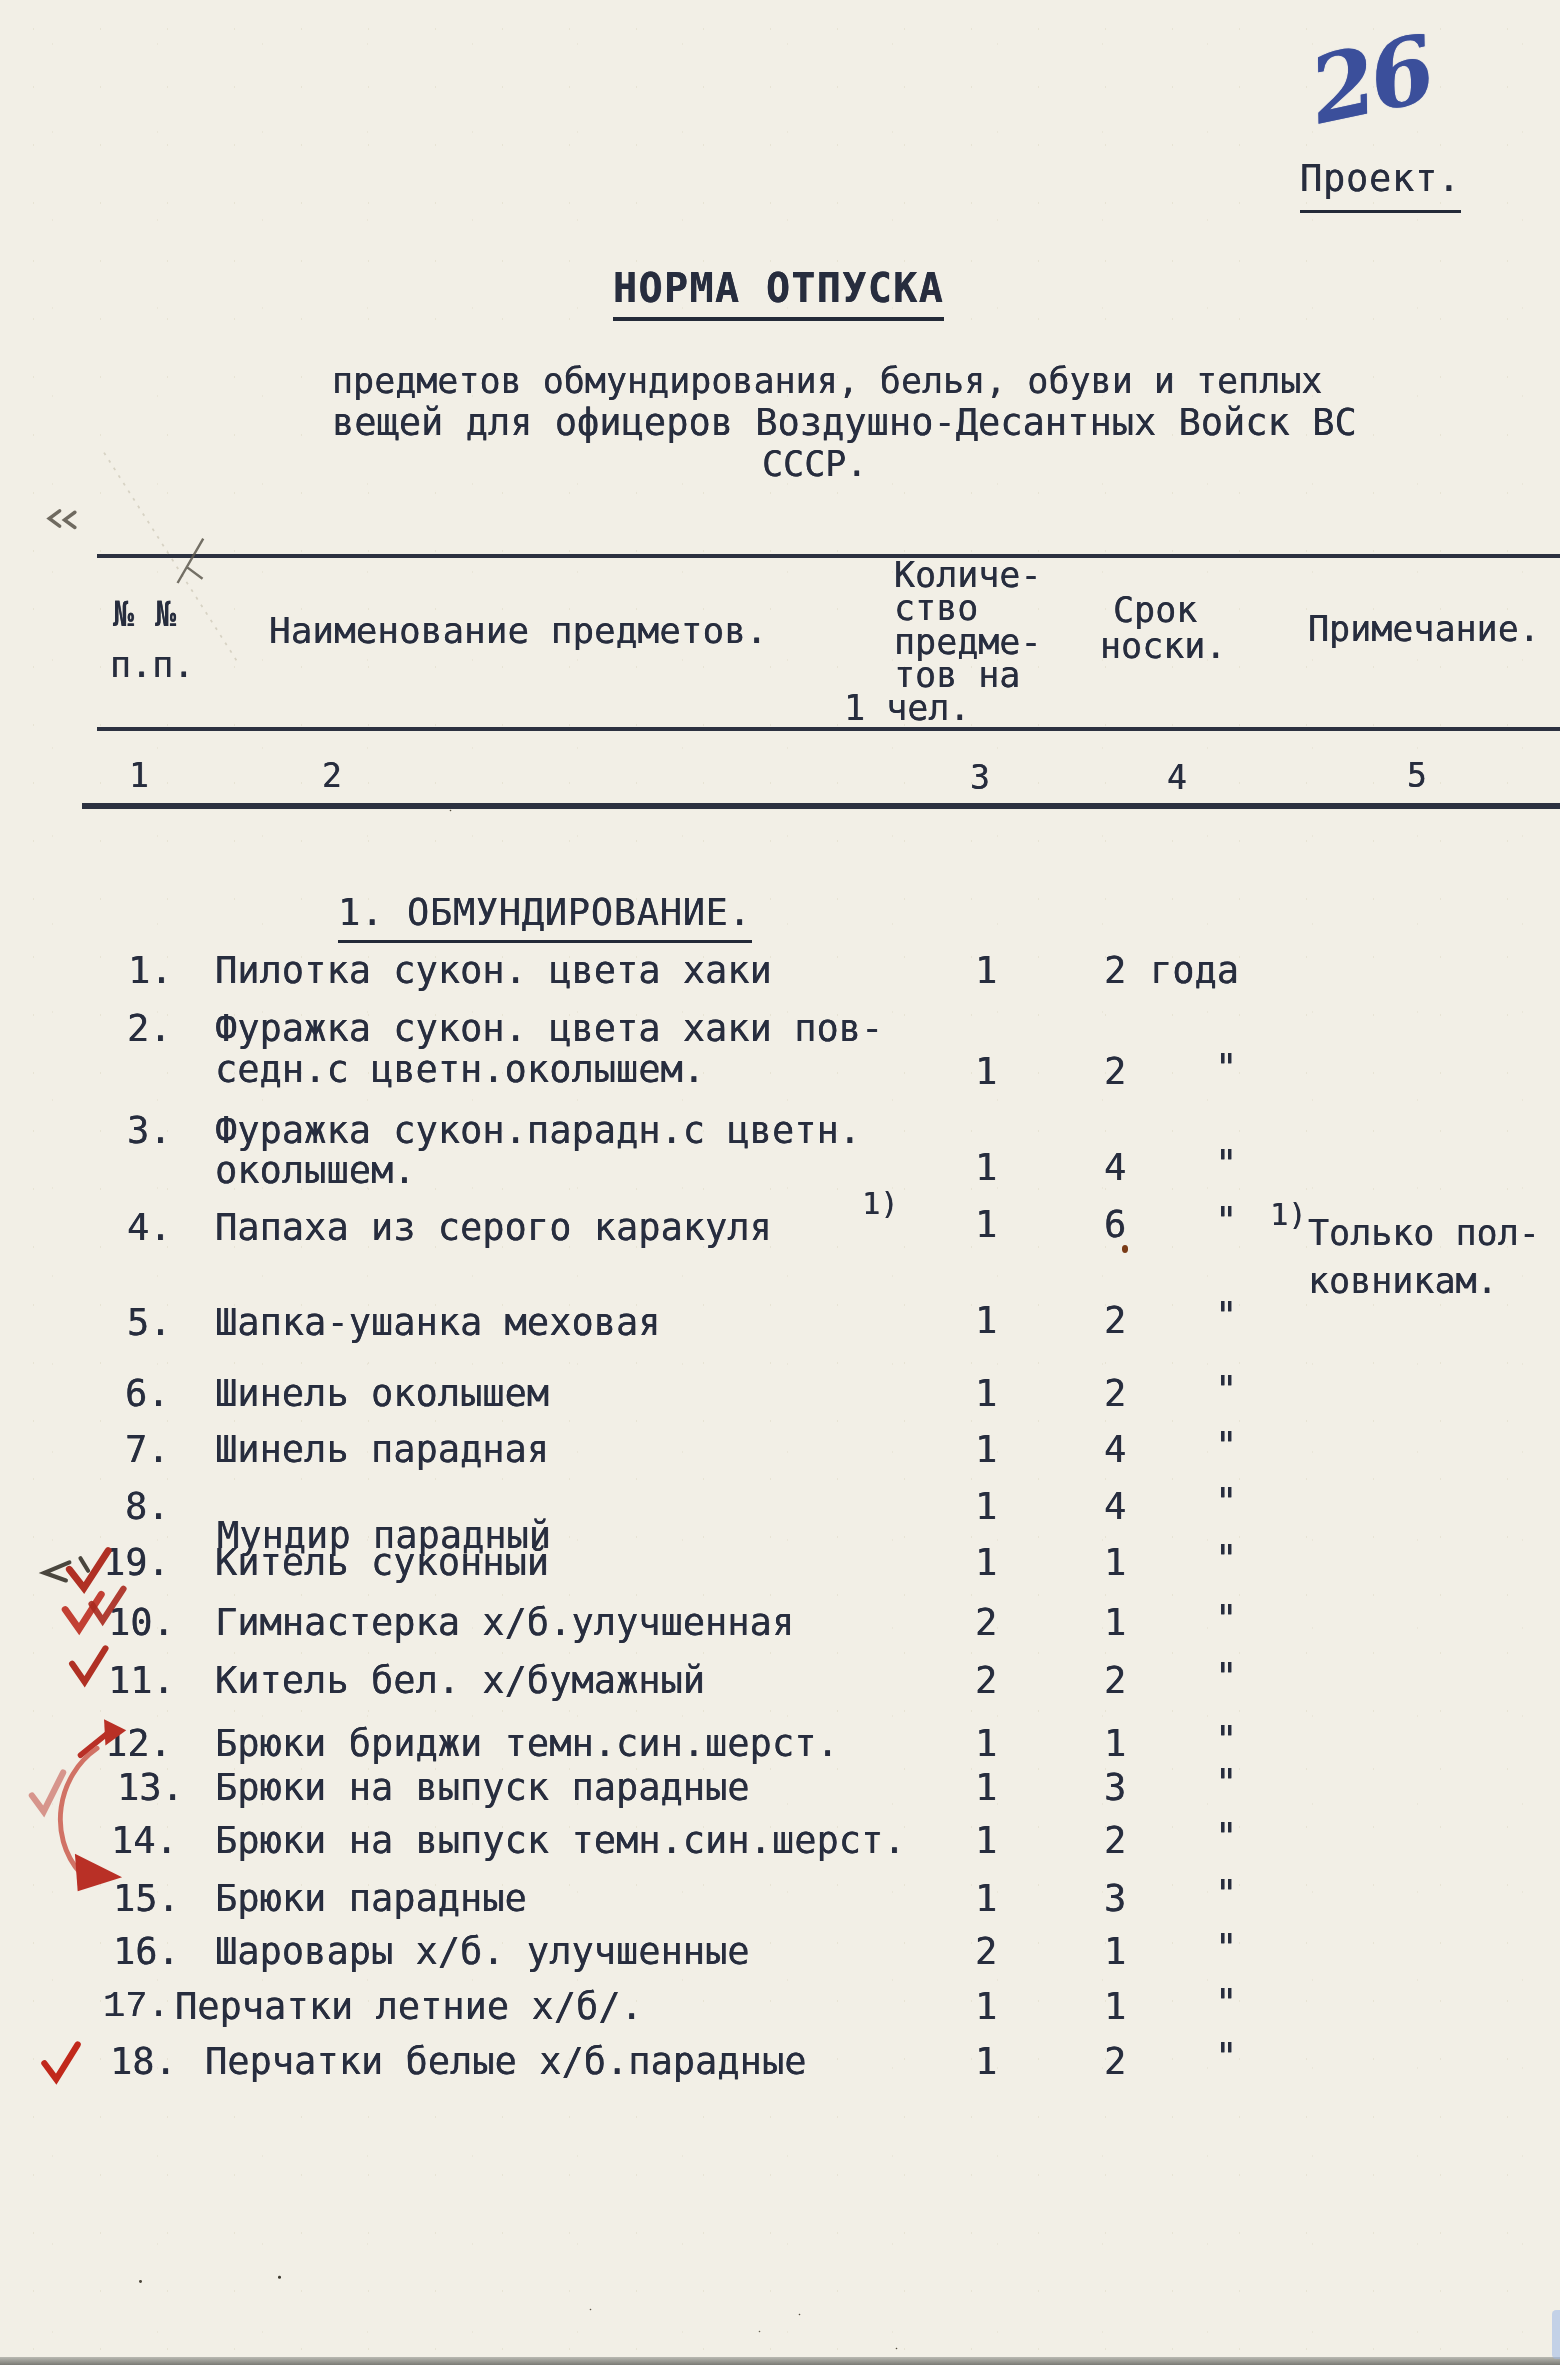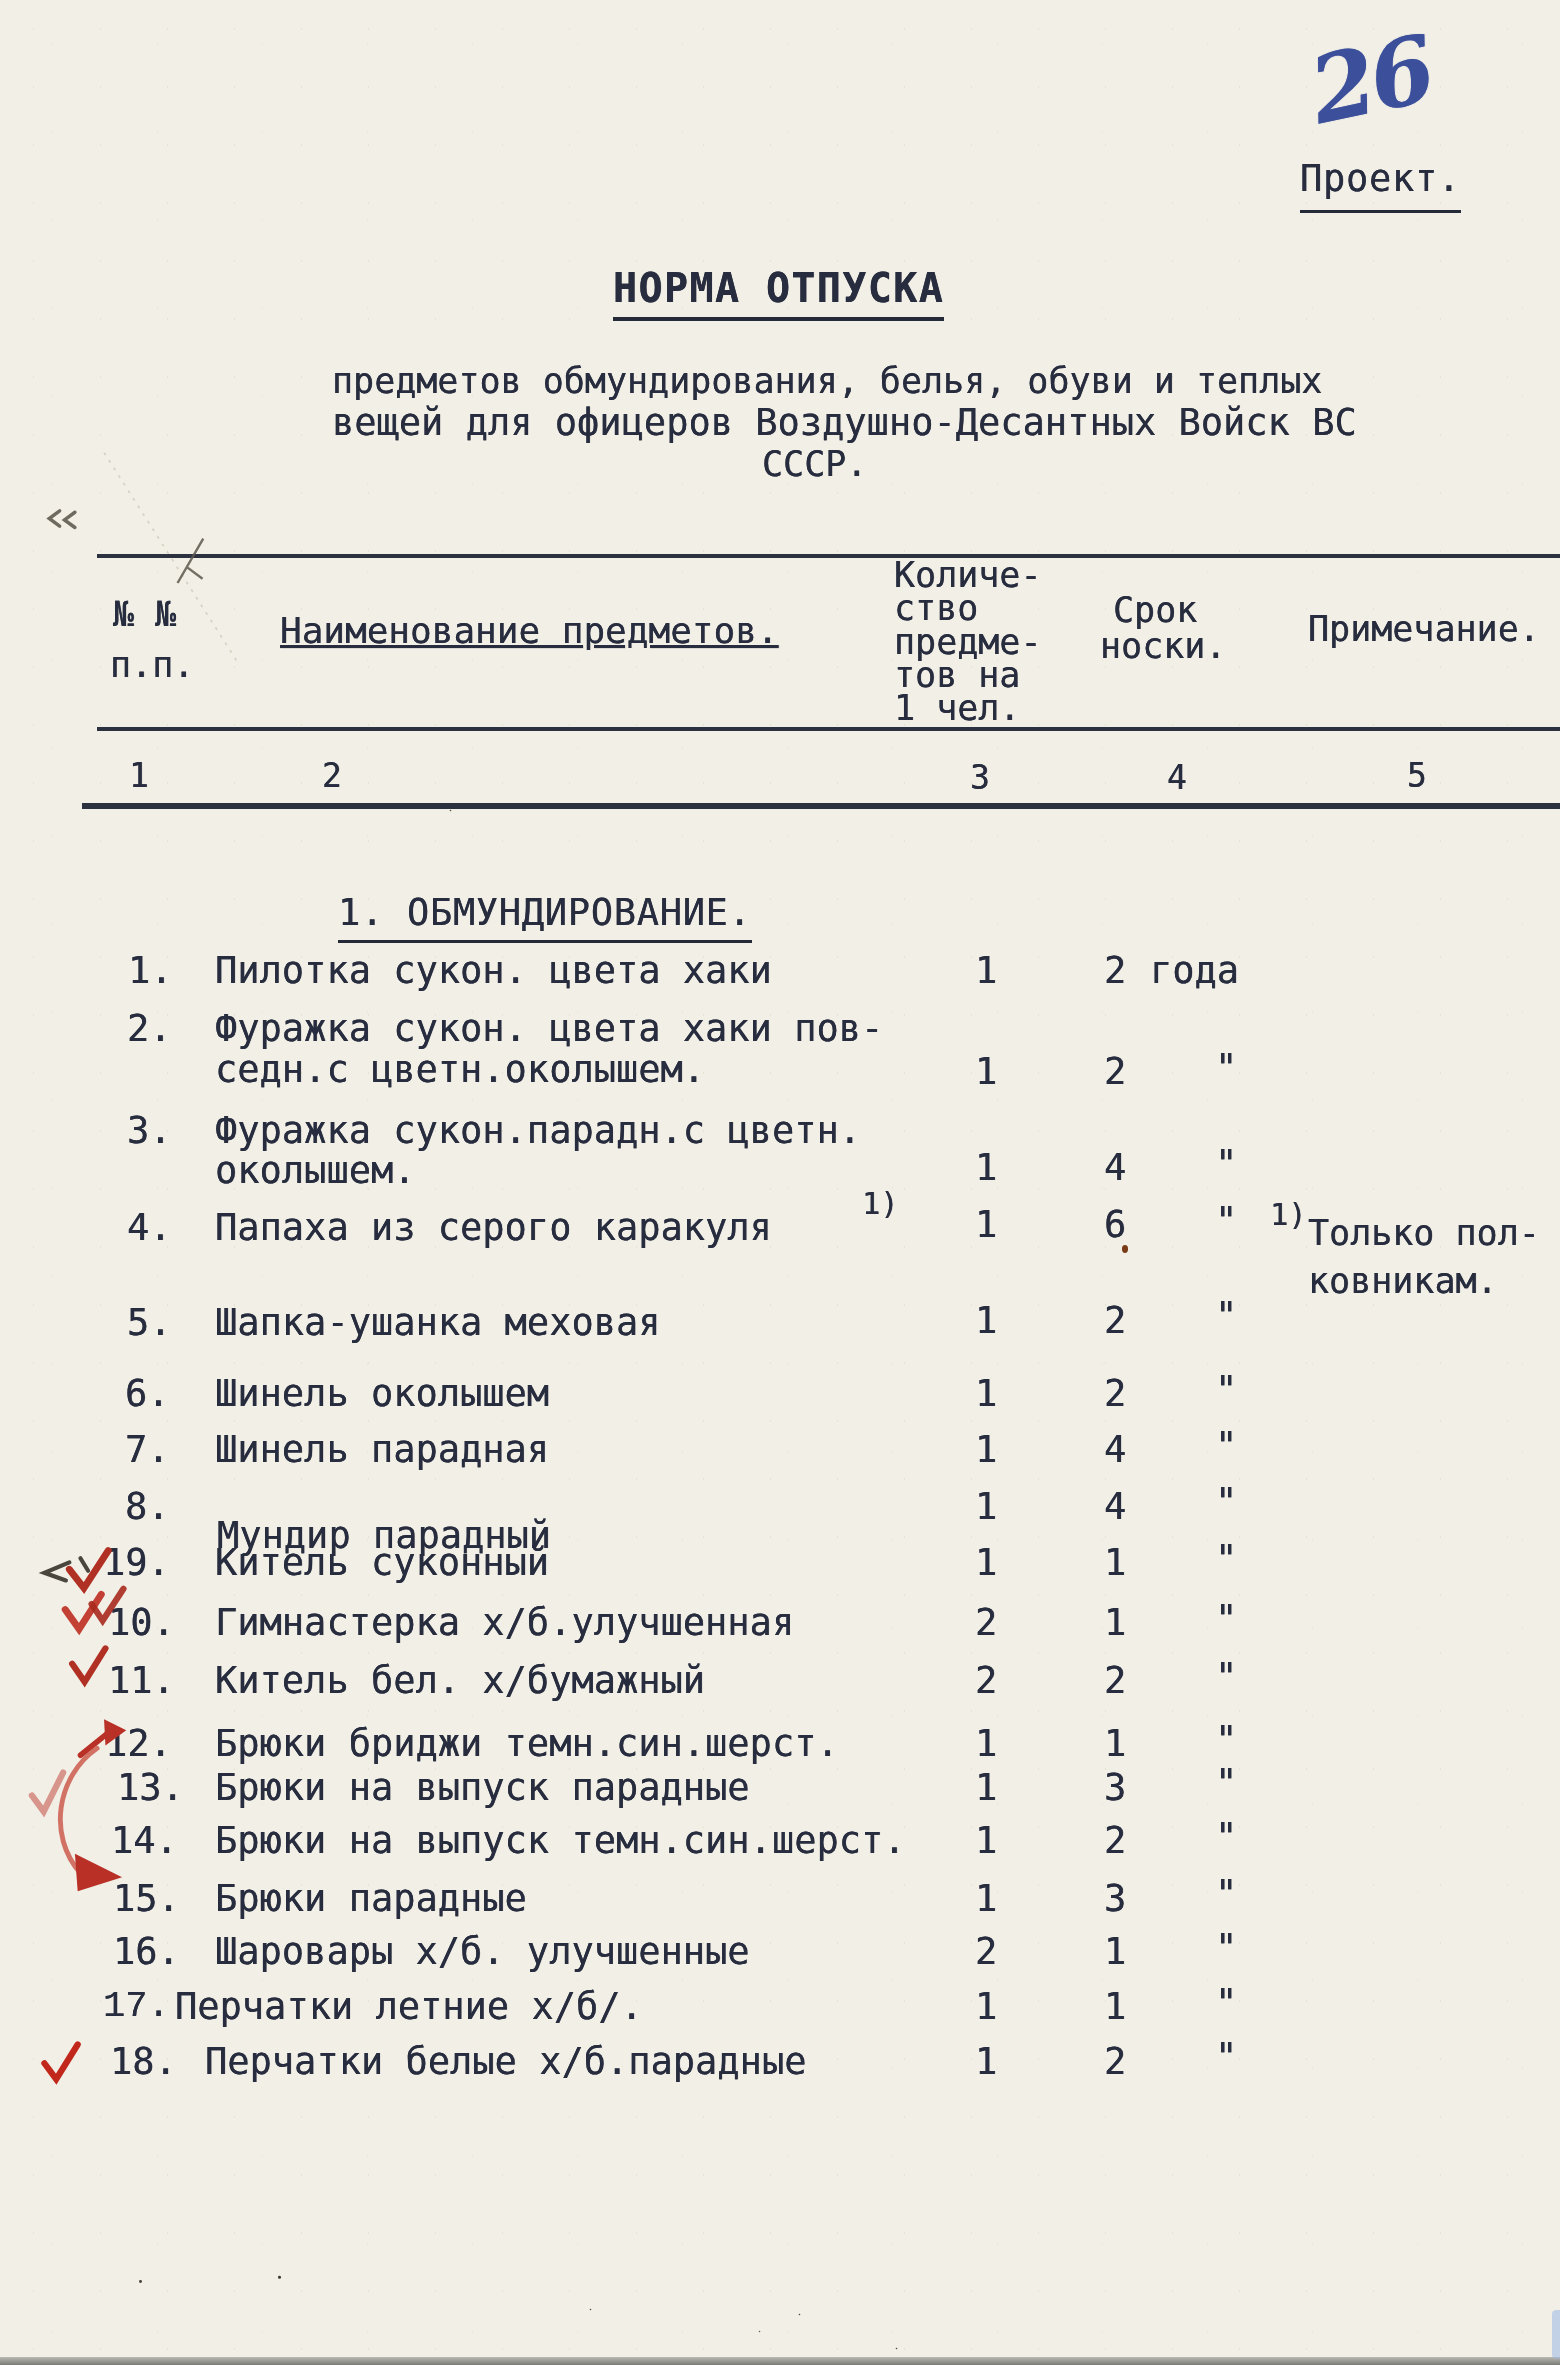--- a/index.html
+++ b/index.html
@@ -46,27 +46,27 @@
 <div class="abs t" style="left:332px;top:401px;font-size:37px;">вещей для офицеров Воздушно-Десантных Войск ВС</div>
 <div class="abs t" style="left:762px;top:444px;font-size:35px;">СССР.</div>
 
 <div class="rule" style="left:97px;top:554px;width:1463px;height:3.5px;"></div>
 <div class="rule" style="left:97px;top:727px;width:1463px;height:3.5px;"></div>
 <div class="rule" style="left:82px;top:803px;width:1478px;height:6.2px;"></div>
 
 <div class="abs t hdr" style="left:113px;top:594px;">№ №</div>
 <div class="abs t hdr" style="left:110px;top:645px;">п.п.</div>
 
-<div class="abs t hdr" style="left:280px;top:610px;font-size:36px;text-decoration:underline;">Наименование предметов.</div>
+<div class="abs t hdr" style="left:269px;top:610px;font-size:36px;">Наименование предметов.</div>
 
 <div class="abs t hdr" style="left:894px;top:555px;">Количе-</div>
 <div class="abs t hdr" style="left:894px;top:588px;">ство</div>
 <div class="abs t hdr" style="left:894px;top:622px;">предме-</div>
 <div class="abs t hdr" style="left:894px;top:655px;">тов на</div>
-<div class="abs t hdr" style="left:894px;top:688px;">1 чел.</div>
+<div class="abs t hdr" style="left:844px;top:688px;">1 чел.</div>
 
 <div class="abs t hdr" style="left:1113px;top:590px;">Срок</div>
 <div class="abs t hdr" style="left:1100px;top:626px;">носки.</div>
 
 <div class="abs t hdr" style="left:1308px;top:609px;">Примечание.</div>
 
 <div class="abs t digits" style="left:129px;top:756px;">1</div>
 <div class="abs t digits" style="left:322px;top:756px;">2</div>
 <div class="abs t digits" style="left:970px;top:758px;">3</div>
 <div class="abs t digits" style="left:1167px;top:758px;">4</div>

